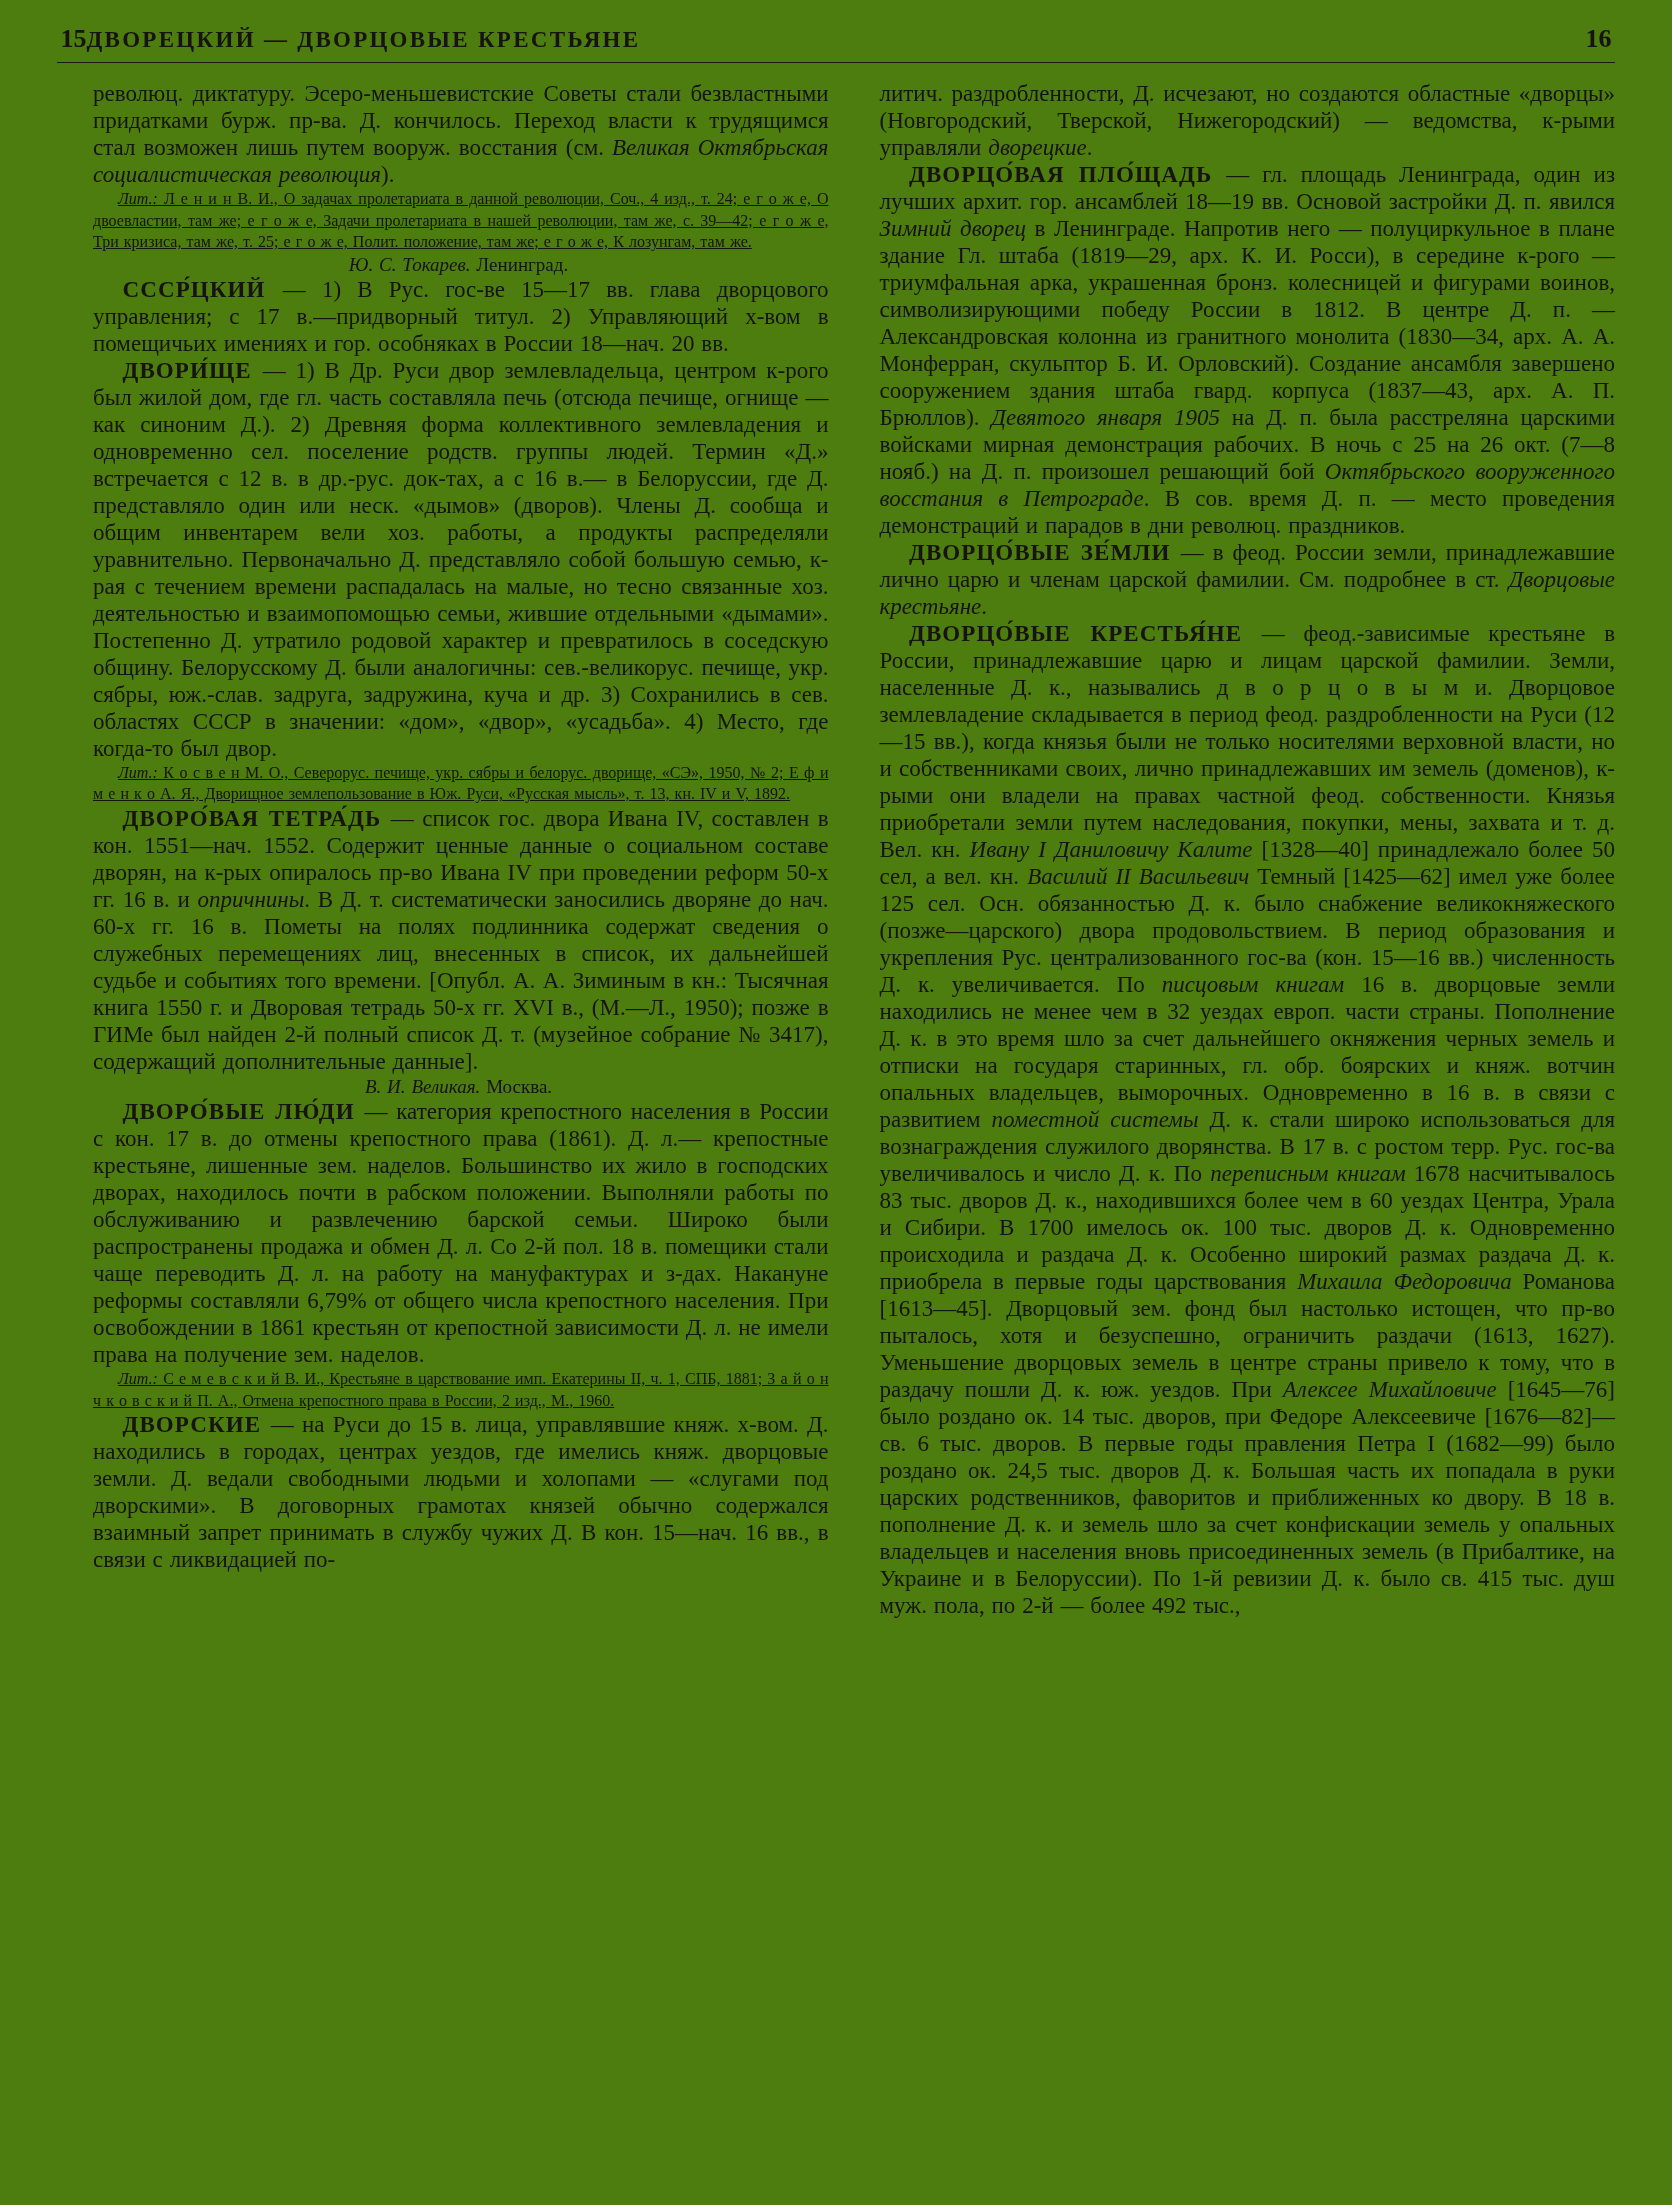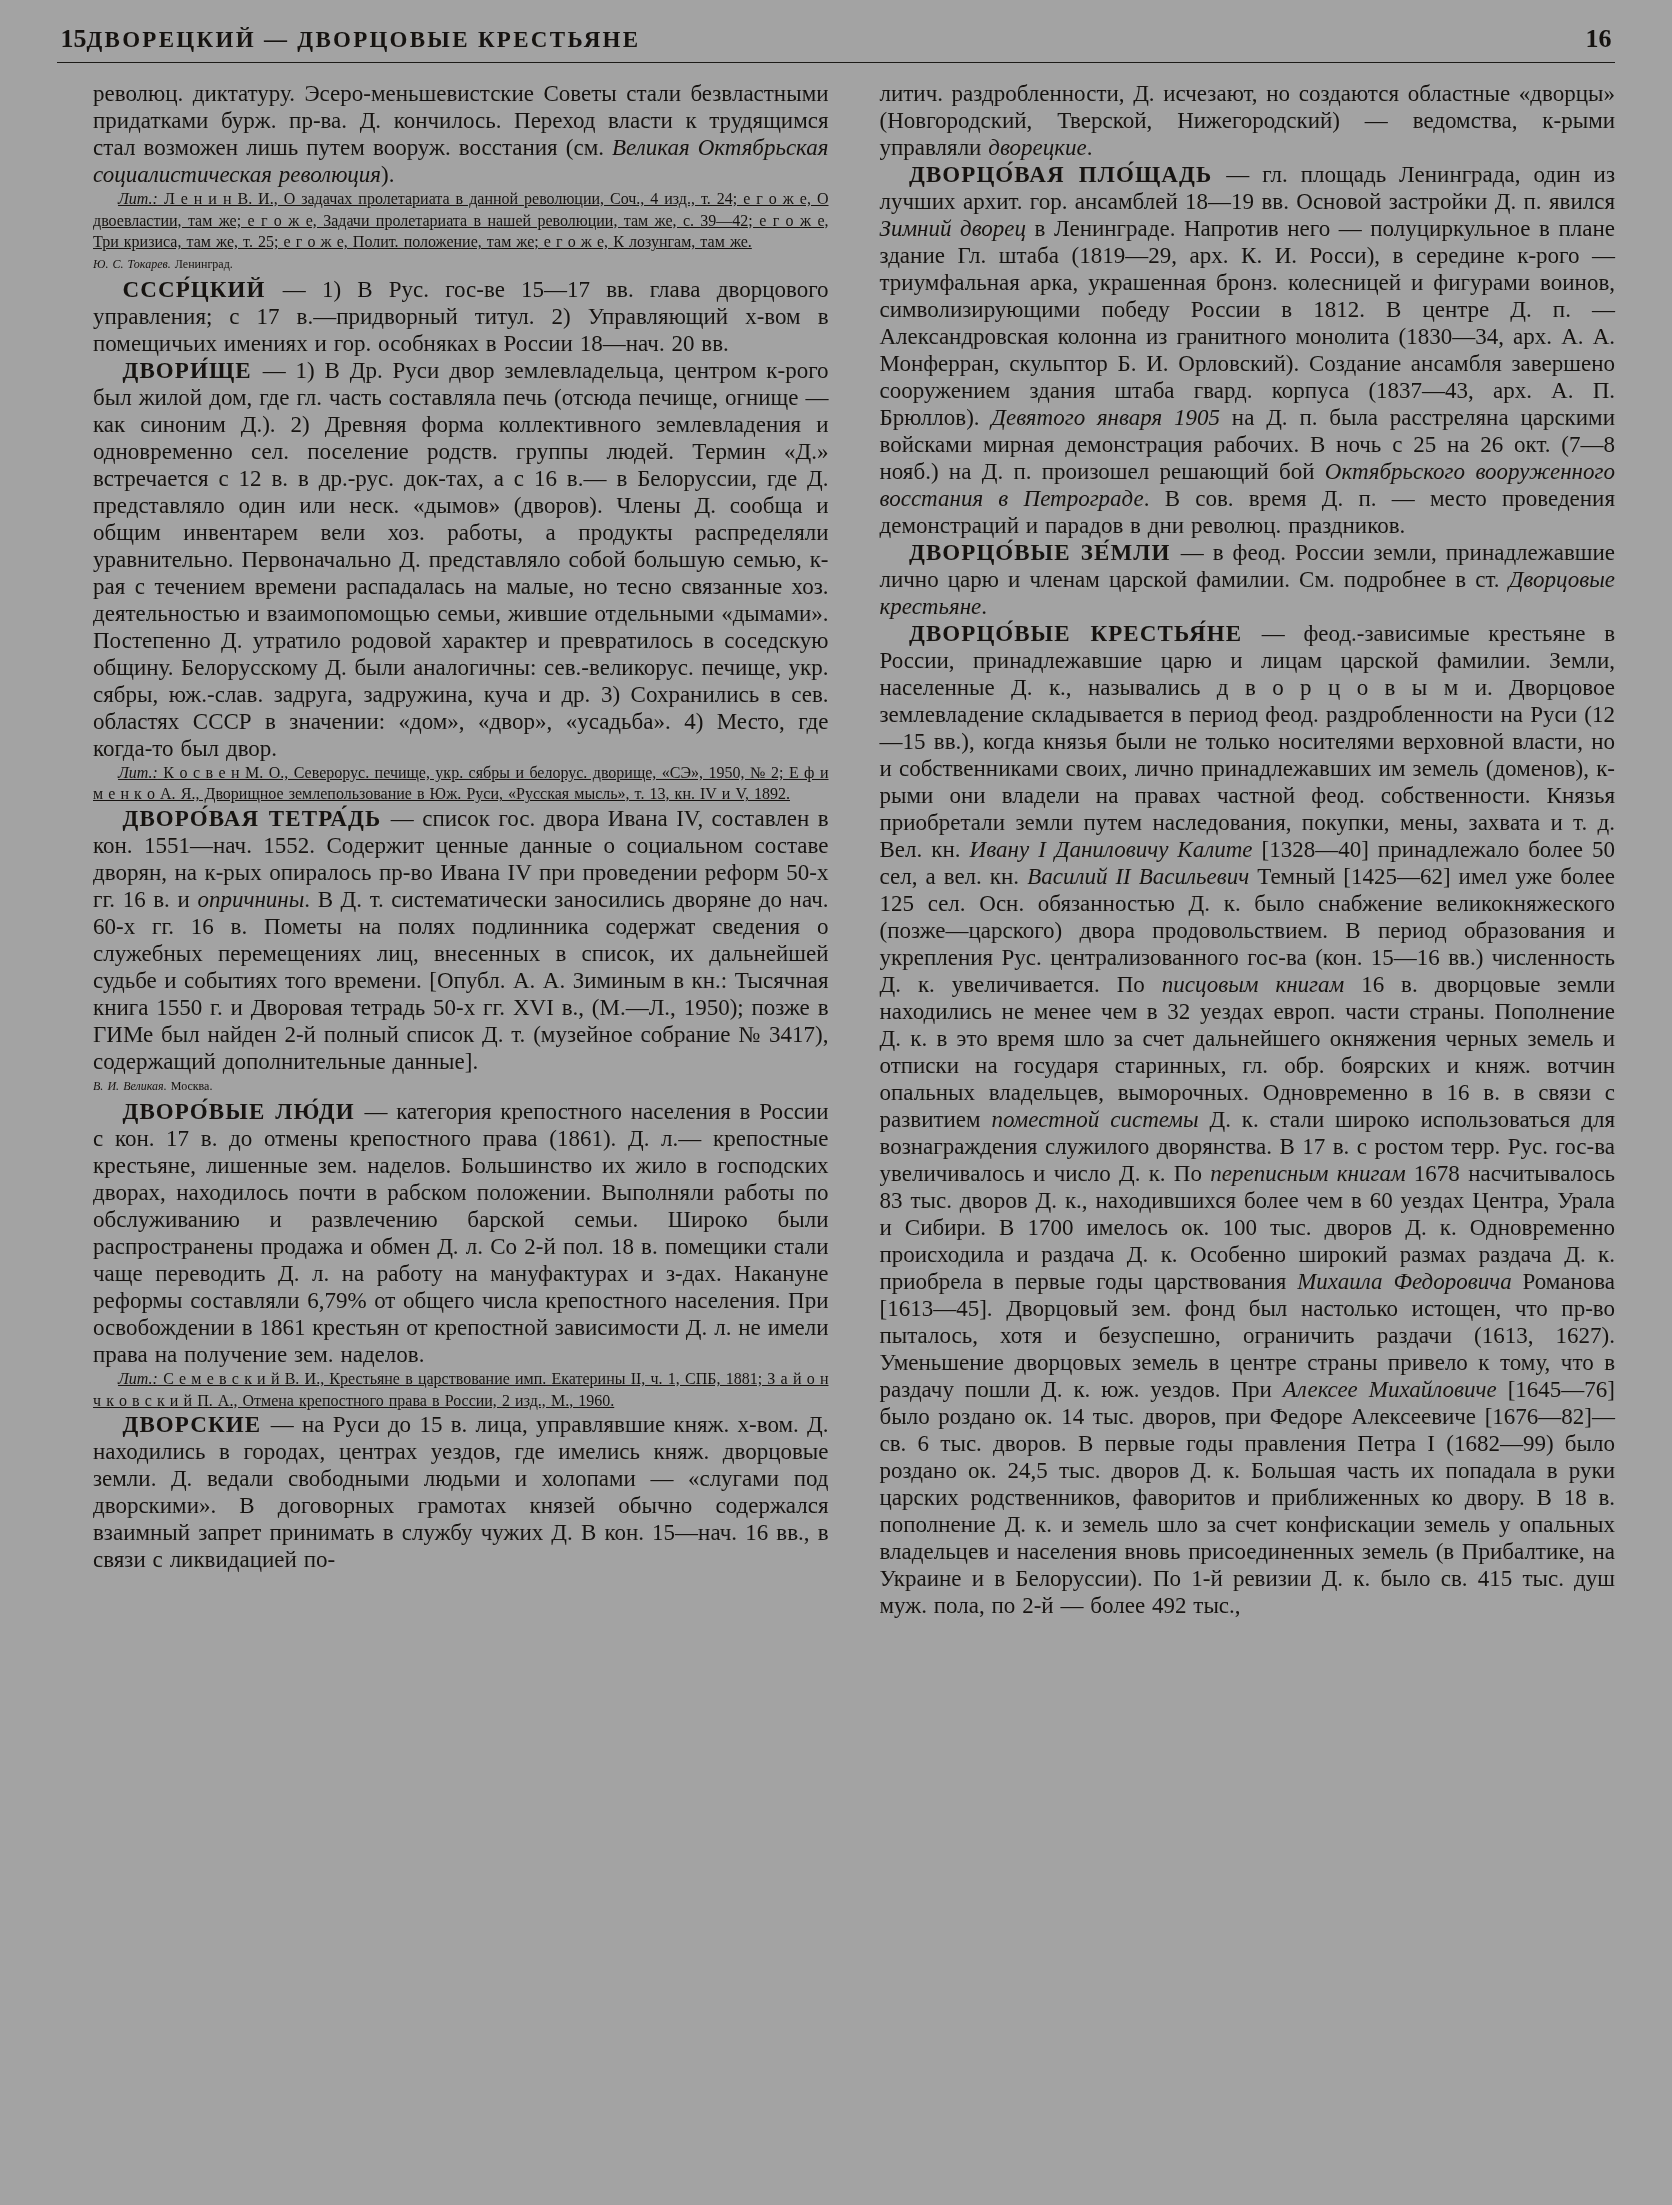--- a/index.html
+++ b/index.html
@@ -4,21 +4,21 @@
 <style>
   html, body {
     margin: 0;
     padding: 0;
     background: #fcfbf7;
   }
   .page {
     width: 1672px;
     height: 2205px;
     box-sizing: border-box;
-    background: #a3a3a3;
+    background: #4d7c0f;
     color: #161310;
     font-family: "Liberation Serif", "DejaVu Serif", serif;
     padding: 24px 57px 17px 57px;
     overflow: hidden;
   }
   .running-head {
     display: flex;
     align-items: baseline;
     justify-content: space-between;
     border-bottom: 1.7px solid #1c1a17;
@@ -56,24 +56,24 @@
   p.body-continued {
     text-indent: 0;
   }
   p.lit {
     font-size: 16px;
     line-height: 21.6px;
     text-indent: 25px;
     text-decoration: underline;
   }
   p.signature {
-    font-size: 12px;
+    font-size: 19px;
     line-height: 23px;
     text-indent: 0;
-    text-align: left;
+    text-align: center;
     padding-right: 4.5px;
   }
   .headword {
     font-weight: bold;
     letter-spacing: 1.1px;
   }
 </style>
 </head>
 <body>
 

